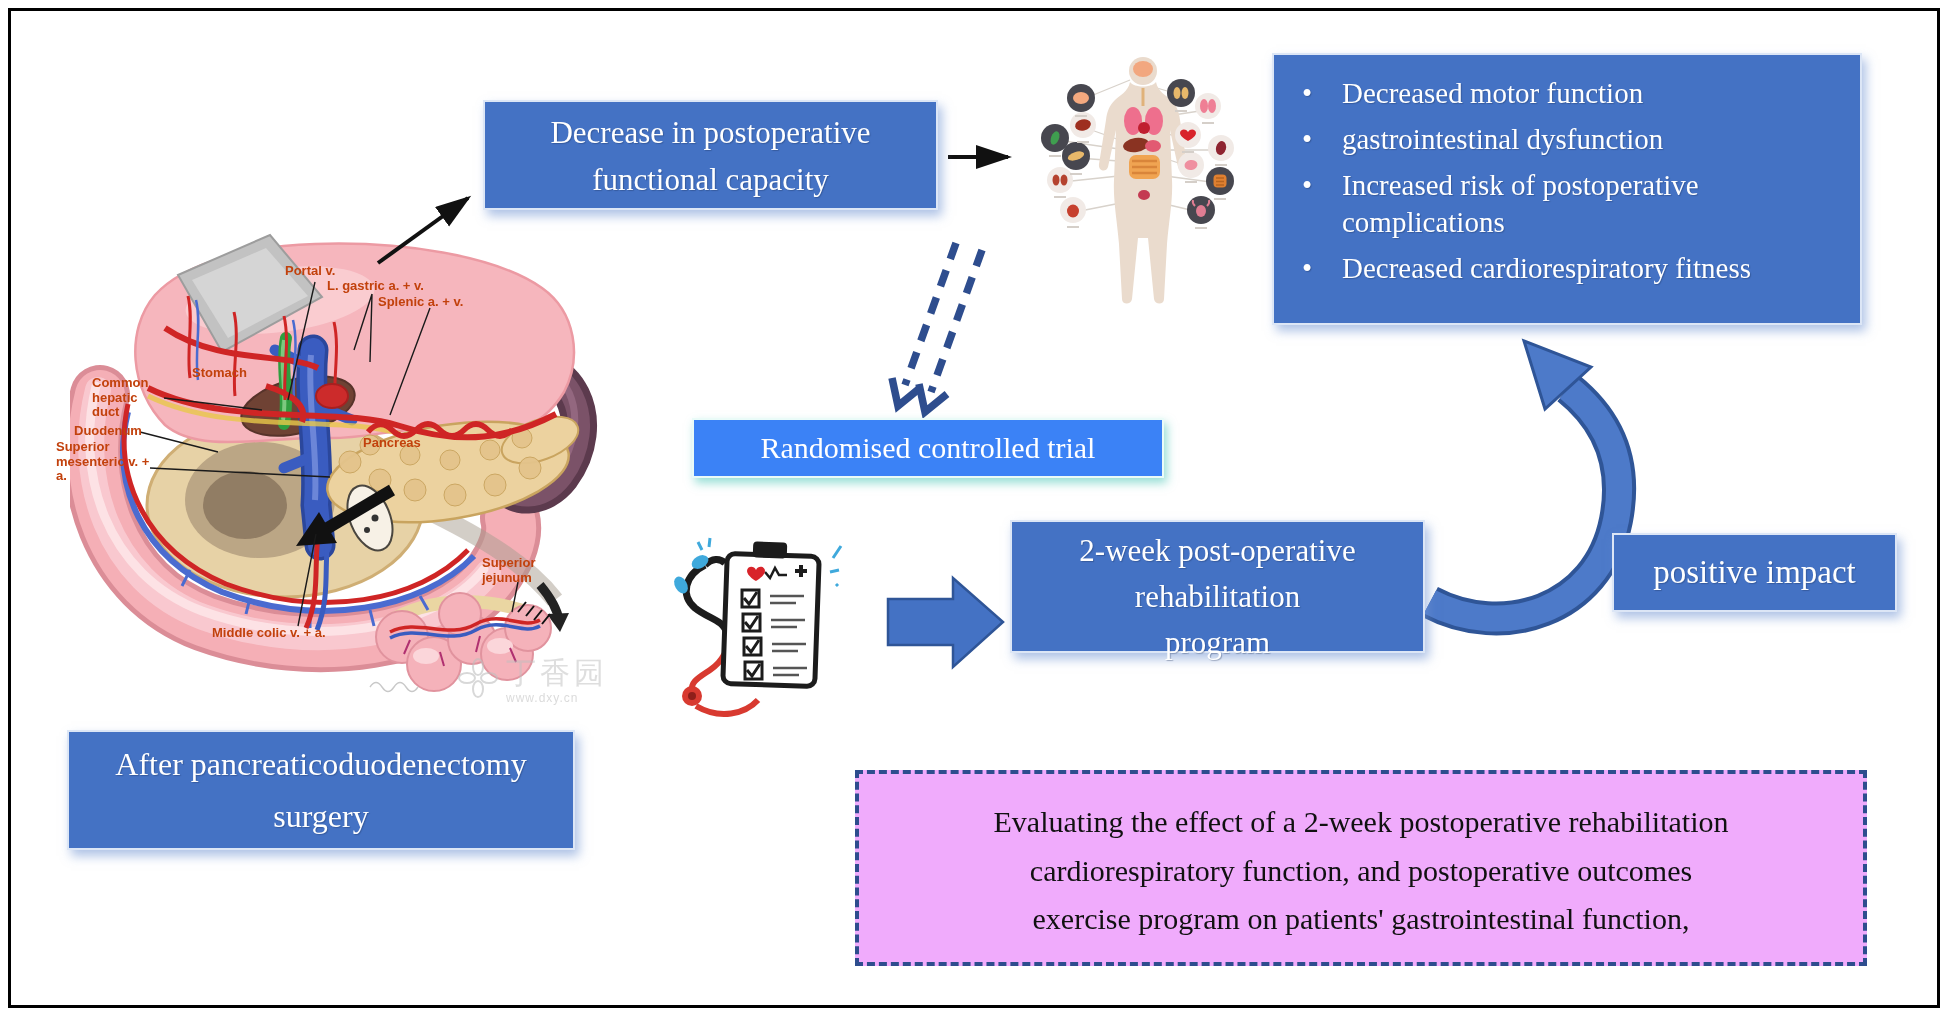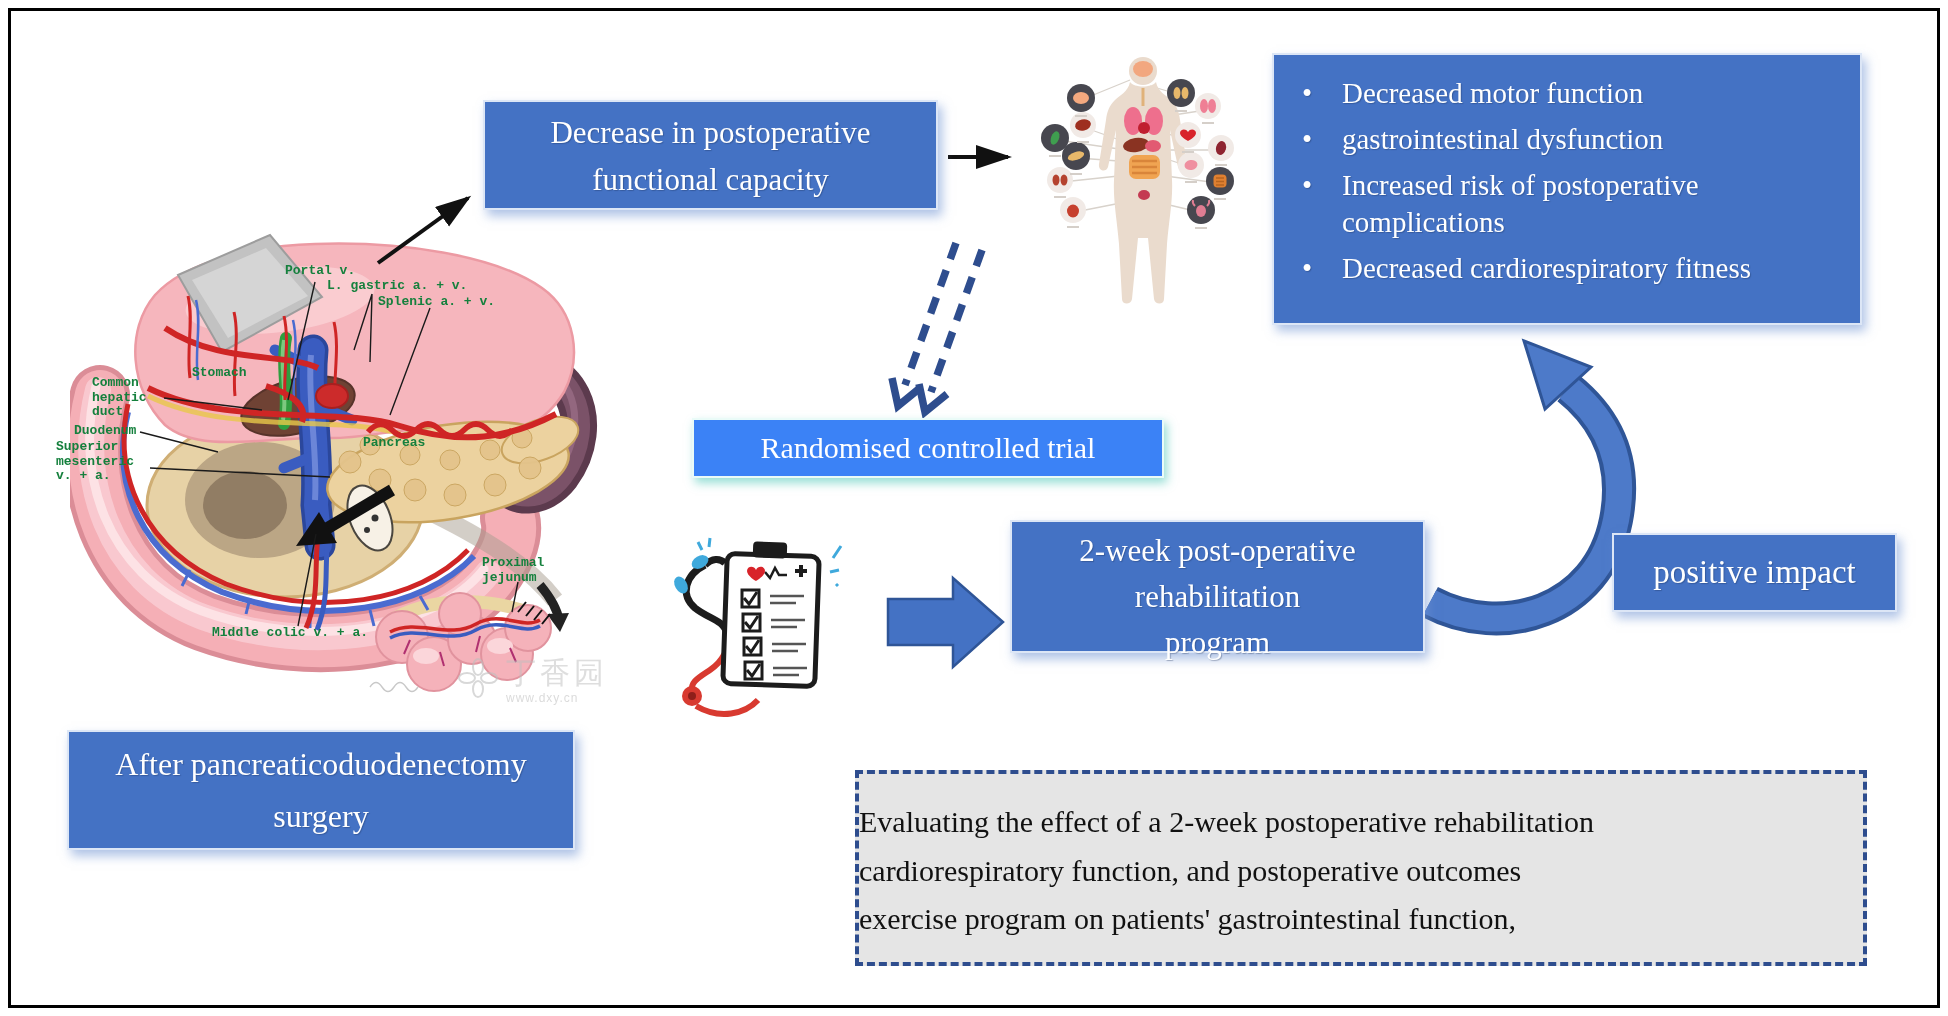--- a/index.html
+++ b/index.html
@@ -6,24 +6,24 @@
   .canvas{position:relative;width:1948px;height:1016px;background:#ffffff;overflow:hidden;
           font-family:"Liberation Serif","DejaVu Serif",serif;}
   .frame{position:absolute;left:8px;top:8px;right:8px;bottom:8px;border:3px solid #000;pointer-events:none;}
   svg.layer{position:absolute;left:0;top:0;}
   .bluebox{position:absolute;background:#4472c4;border:2px solid #dce6f6;
            box-shadow:4px 6px 10px rgba(110,145,210,.55);color:#fff;text-align:center;
            box-sizing:border-box;}
   .bluebox .t{text-shadow:1px 1px 1px rgba(30,50,90,.35);}
   .tealbox{position:absolute;background:#3b82f6;border:2px solid #eafbf8;
            box-shadow:3px 5px 9px rgba(49,191,174,.5);color:#fff;text-align:center;box-sizing:border-box;}
-  .dashedbox{position:absolute;background:#e5e5e5;border:4px dashed #2e4d8e;color:#111;
-           text-align:left;box-sizing:border-box;}
-  .alabel{position:absolute;font-family:Liberation Mono, monospace;
-          font-weight:700;font-size:13px;color:#15803d;line-height:1.12;white-space:nowrap;z-index:6;}
+  .dashedbox{position:absolute;background:#f0abfc;border:4px dashed #2e4d8e;color:#111;
+           text-align:center;box-sizing:border-box;}
+  .alabel{position:absolute;font-family:Liberation Sans, sans-serif;
+          font-weight:700;font-size:13px;color:#c2410c;line-height:1.12;white-space:nowrap;z-index:6;}
   .alabel.wrap{white-space:normal;}
   .bullets{padding:20px 30px 0 22px;text-align:left;}
   .brow{display:flex;font-size:29px;line-height:1.28;margin-bottom:9px;}
   .bdot{width:40px;flex:0 0 40px;text-align:left;padding-left:6px;}
   .btxt{width:470px;}
   .watermark{position:absolute;left:458px;top:658px;display:flex;align-items:flex-start;
              color:rgba(185,185,185,.55);z-index:5;
              font-family:"Liberation Sans","DejaVu Sans",sans-serif;}
   .wm-texts{margin-left:8px;line-height:1;}
   .wm-name{font-size:30px;letter-spacing:4px;color:rgba(190,190,190,.5);}
@@ -142,21 +142,21 @@
   </svg>
 
   <div class="alabel" style="left:285px;top:264px">Portal v.</div>
   <div class="alabel" style="left:327px;top:279px">L. gastric a. + v.</div>
   <div class="alabel" style="left:378px;top:295px">Splenic a. + v.</div>
   <div class="alabel" style="left:192px;top:366px">Stomach</div>
   <div class="alabel wrap" style="left:92px;top:376px;width:72px">Common hepatic duct</div>
   <div class="alabel" style="left:74px;top:424px">Duodenum</div>
   <div class="alabel wrap" style="left:56px;top:440px;width:94px">Superior mesenteric v. + a.</div>
   <div class="alabel" style="left:363px;top:436px">Pancreas</div>
-  <div class="alabel wrap" style="left:482px;top:556px;width:76px">Proximal jejunum</div>
+  <div class="alabel wrap" style="left:482px;top:556px;width:76px">Superior jejunum</div>
   <div class="alabel" style="left:212px;top:626px">Middle colic v. + a.</div>
 
   <div class="watermark">
     <svg width="40" height="40" viewBox="0 0 40 40">
       <g fill="none" stroke="rgba(190,190,190,.6)" stroke-width="2">
         <ellipse cx="20" cy="9" rx="5" ry="8"></ellipse>
         <ellipse cx="20" cy="31" rx="5" ry="8"></ellipse>
         <ellipse cx="9" cy="20" rx="8" ry="5"></ellipse>
         <ellipse cx="31" cy="20" rx="8" ry="5"></ellipse>
       </g>

